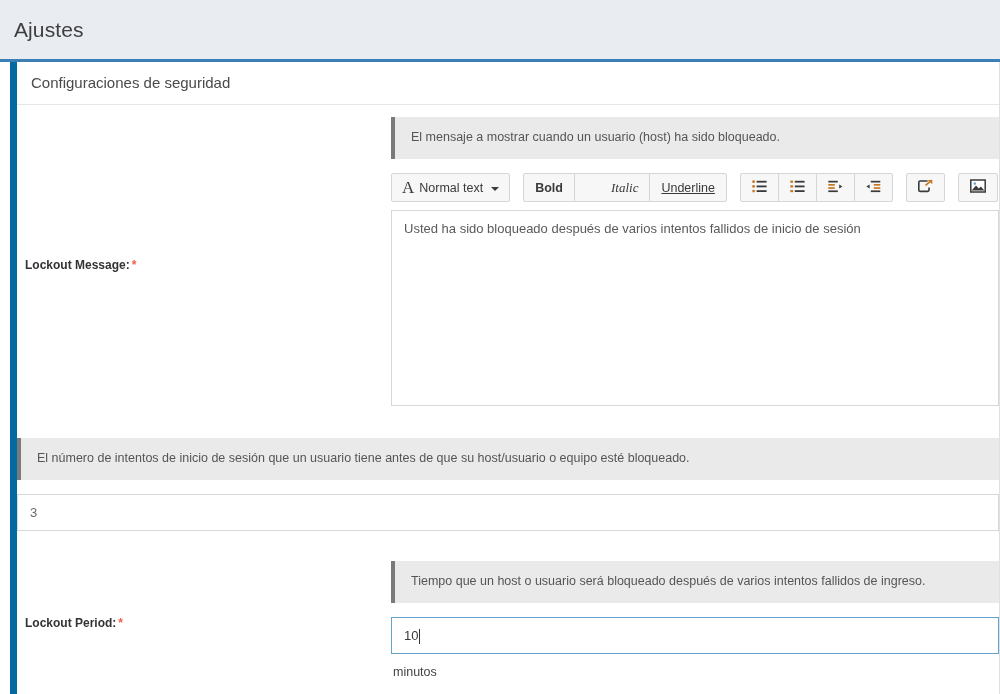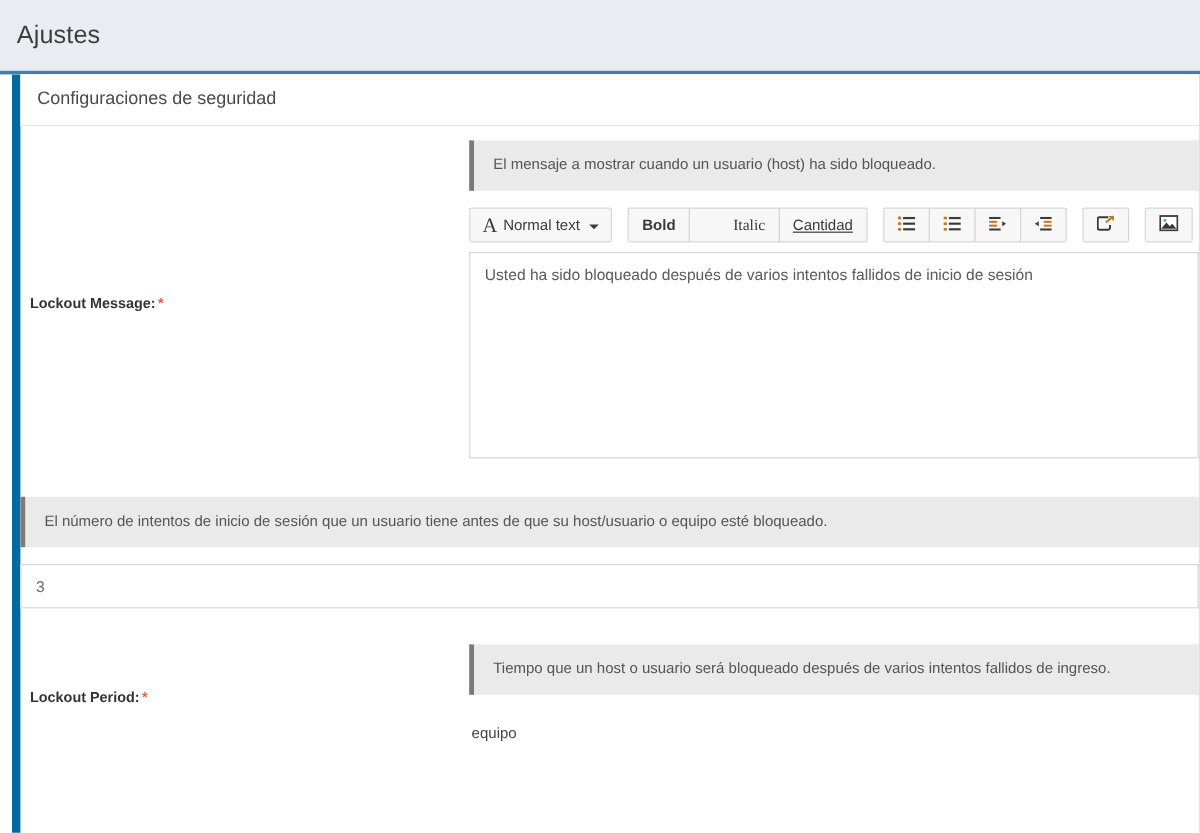--- a/index.html
+++ b/index.html
@@ -156,27 +156,27 @@
     display: inline-block;
     width: 0; height: 0;
     border-left: 4px solid transparent;
     border-right: 4px solid transparent;
     border-top: 4px solid #3a3a3a;
     margin-left: 3px;
     position: relative;
     top: 1px;
   }
   .lbl-bold { font-weight: bold; }
-  .lbl-italic { font-family: "Liberation Serif", serif; font-size: 13px; padding-left: 36px;}
+  .lbl-italic { font-style: italic; font-family: "Liberation Serif", serif; font-size: 13px; padding-left: 36px;}
   .lbl-underline { text-decoration: underline; }
 
   .editor-area {
     border: 1px solid #d8d8d8;
     background: #ffffff;
-    height: 172px;
+    height: 196px;
     box-sizing: border-box;
     padding: 10px 12px;
     font-size: 13px;
     color: #5a5a5a;
     overflow: hidden;
     margin-right: 0;
   }
 
   
   .text-input {
@@ -244,21 +244,21 @@
 
             <div class="tb-btn style-select">
               <span class="glyph-A">A</span>
               <span>Normal text</span>
               <span class="caret"></span>
             </div>
 
             <div class="btn-group">
               <div class="tb-btn lbl-bold">Bold</div>
               <div class="tb-btn lbl-italic">Italic</div>
-              <div class="tb-btn lbl-underline">Cantidad</div>
+              <div class="tb-btn lbl-underline">Underline</div>
             </div>
 
             <div class="btn-group">
               <div class="tb-btn">
                 <span>
                   <svg width="15" height="13" viewBox="0 0 15 13">
                     <circle cx="1.6" cy="1.7" r="1.4" fill="#c8771f"></circle>
                     <circle cx="1.6" cy="6.4" r="1.4" fill="#c8771f"></circle>
                     <circle cx="1.6" cy="11.1" r="1.4" fill="#c8771f"></circle>
                     <rect x="4.6" y="0.8" width="10" height="1.8" fill="#3a3a3a"></rect>
@@ -353,18 +353,22 @@
     <div class="form-row">
       <div class="form-label-col">
         <span class="form-label">Lockout Period:</span><span class="req-star">*</span>
       </div>
       <div class="form-field-col">
 
         <div class="help-block">
           <div class="help-text">Tiempo que un host o usuario será bloqueado después de varios intentos fallidos de ingreso.</div>
         </div>
 
-        <div class="unit-label">equipo</div>
+        <div class="text-input focused">
+          <span>10</span>
+            <span class="caret-bar"></span>
+        </div>
+        <div class="unit-label">minutos</div>
       </div>
     </div>
 
   </div>
 </div>
 
 </body></html>

